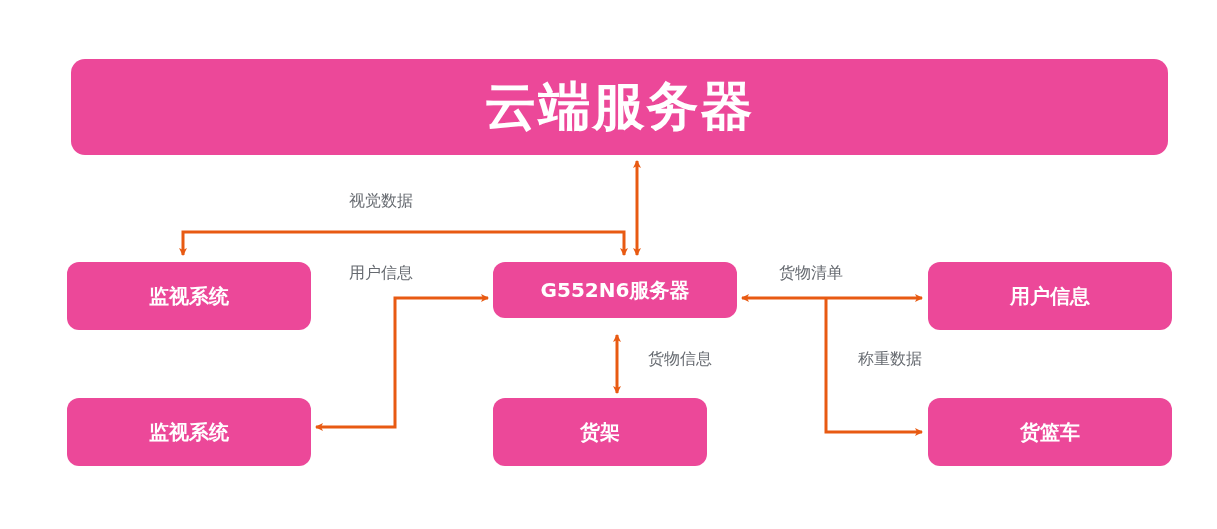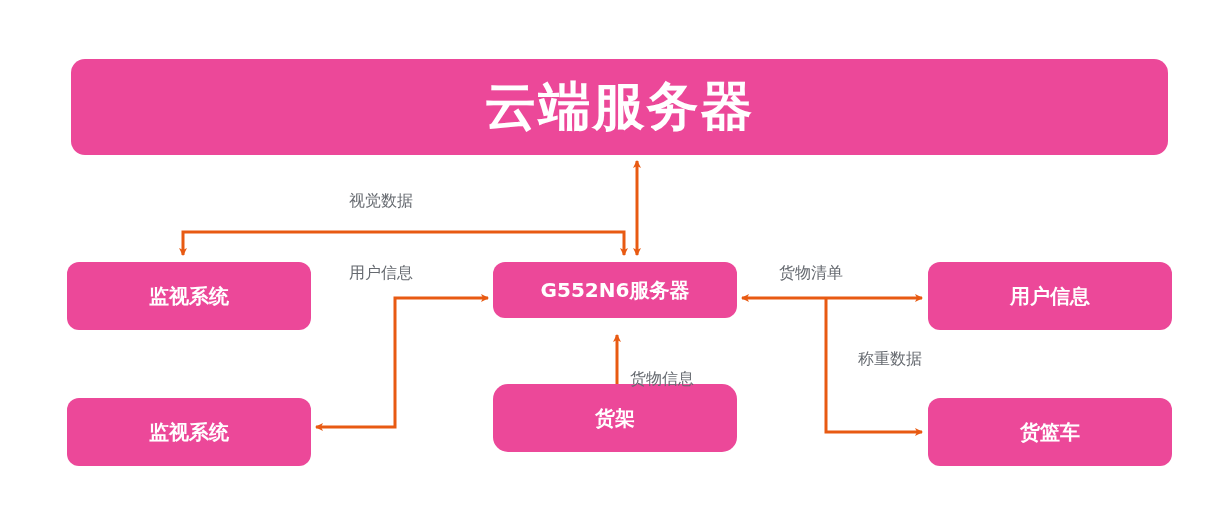--- a/index.html
+++ b/index.html
@@ -50,25 +50,25 @@
 </div>
 
 <div class="box node" style="left:928px; top:262px; width:244px; height:68px;">
   <span>用户信息</span>
 </div>
 
 <div class="box node" style="left:67px; top:398px; width:244px; height:68px;">
   <span>监视系统</span>
 </div>
 
-<div class="box node" style="left:493px; top:384px; width:244px; height:68px;border-radius:15px;">
+<div class="box node" style="left:493px; top:398px; width:214px; height:68px;">
   <span>货架</span>
 </div>
 
 <div class="box node" style="left:928px; top:398px; width:244px; height:68px;">
   <span>货篮车</span>
 </div>
 
 <div class="label" style="left:349px; top:191px;">视觉数据</div>
 <div class="label" style="left:349px; top:263px;">用户信息</div>
 <div class="label" style="left:779px; top:263px;">货物清单</div>
 <div class="label" style="left:842px; top:349px;margin-left:16px;">称重数据</div>
-<div class="label" style="left:630px; top:349px;margin-top:20px;">货物信息</div>
+<div class="label" style="left:648px; top:349px;">货物信息</div>
 
 </body></html>

